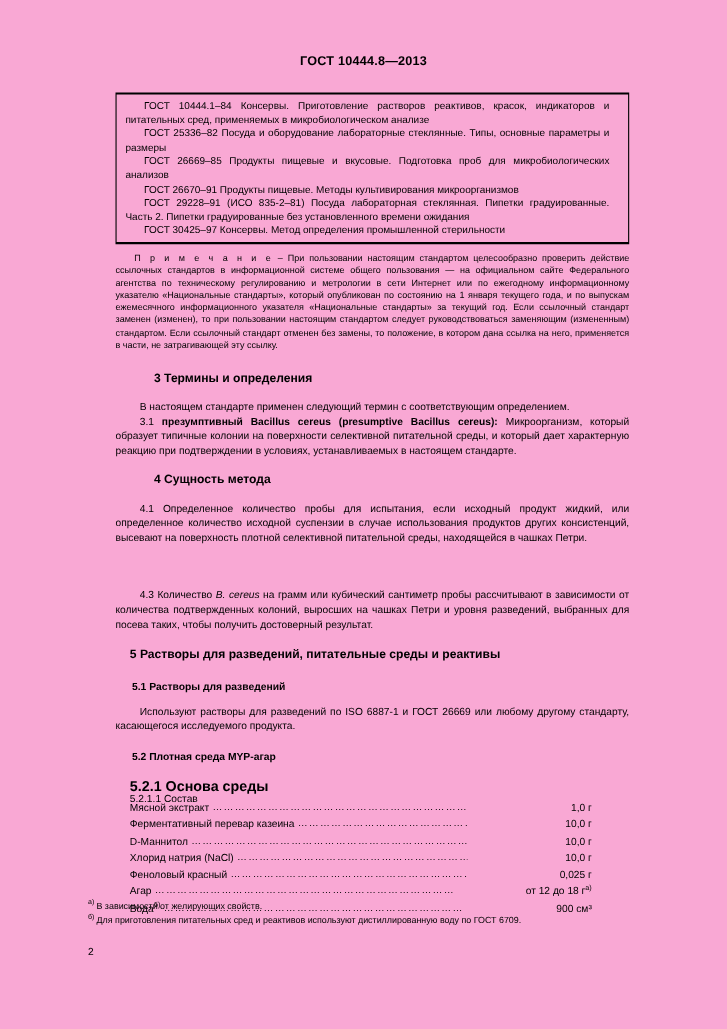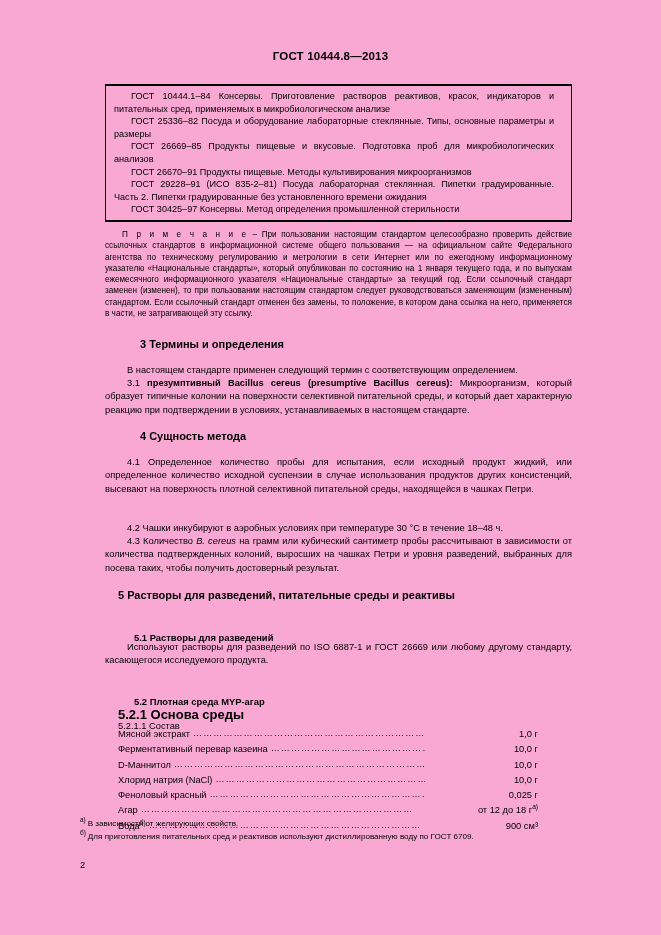--- a/index.html
+++ b/index.html
@@ -75,21 +75,21 @@
   
   h2.sect {
     position: absolute;
     margin: 0;
     font-size: 11px;
     font-weight: bold;
     left: 140px;
   }
   h3.sub {
     position: absolute;
-    margin: 16px;
+    margin: 2px;
     font-size: 9.4px;
     font-weight: bold;
     left: 118px;
   }
   h4.subsub {
     position: absolute;
     margin: 0;
     font-size: 13px;
     font-weight: bold;
     left: 118px;
@@ -198,21 +198,20 @@
   </div>
 
   <h2 class="sect" style="top:338px;">3 Термины и определения</h2>
   <div class="para" style="top:364px;">В настоящем стандарте применен следующий термин с соответствующим определением.</div>
   <div class="para" style="top:377px;">
     <span>3.1 </span><b class="bld">презумптивный Bacillus cereus (presumptive Bacillus cereus):</b><span> Микроорганизм, который образует типичные колонии на поверхности селективной питательной среды, и который дает характерную реакцию при подтверждении в условиях, устанавливаемых в настоящем стандарте.</span>
   </div>
 
   <h2 class="sect" style="top:430px;">4 Сущность метода</h2>
   <div class="para" style="top:456px;">4.1 Определенное количество пробы для испытания, если исходный продукт жидкий, или определенное количество исходной суспензии в случае использования продуктов других консистенций, высевают на поверхность плотной селективной питательной среды, находящейся в чашках Петри.</div>
-  <div class="para" style="top:522px;">4.2 Чашки инкубируют в аэробных условиях при температуре 30 °С в течение 18–48 ч.</div>
   <div class="para" style="top:535px;">
     <span>4.3 Количество </span><i class="ital">B. cereus</i><span> на грамм или кубический сантиметр пробы рассчитывают в зависимости от количества подтвержденных колоний, выросших на чашках Петри и уровня разведений, выбранных  для посева таких, чтобы получить достоверный результат.</span>
   </div>
 
   <h2 class="sect" style="top:589px; left:118px;">5 Растворы для разведений, питательные среды и реактивы</h2>
   <h3 class="sub" style="top:616px;">5.1 Растворы для разведений</h3>
   <div class="para" style="top:641px;">Используют растворы для разведений по ISO 6887-1 и ГОСТ 26669 или любому другому стандарту, касающегося исследуемого продукта.</div>
   <h3 class="sub" style="top:680px;">5.2 Плотная среда MYP-агар</h3>
   <h4 class="subsub" style="top:707px;">5.2.1 Основа среды</h4>
   <div class="plain" style="top:720px;">5.2.1.1 Состав</div>

